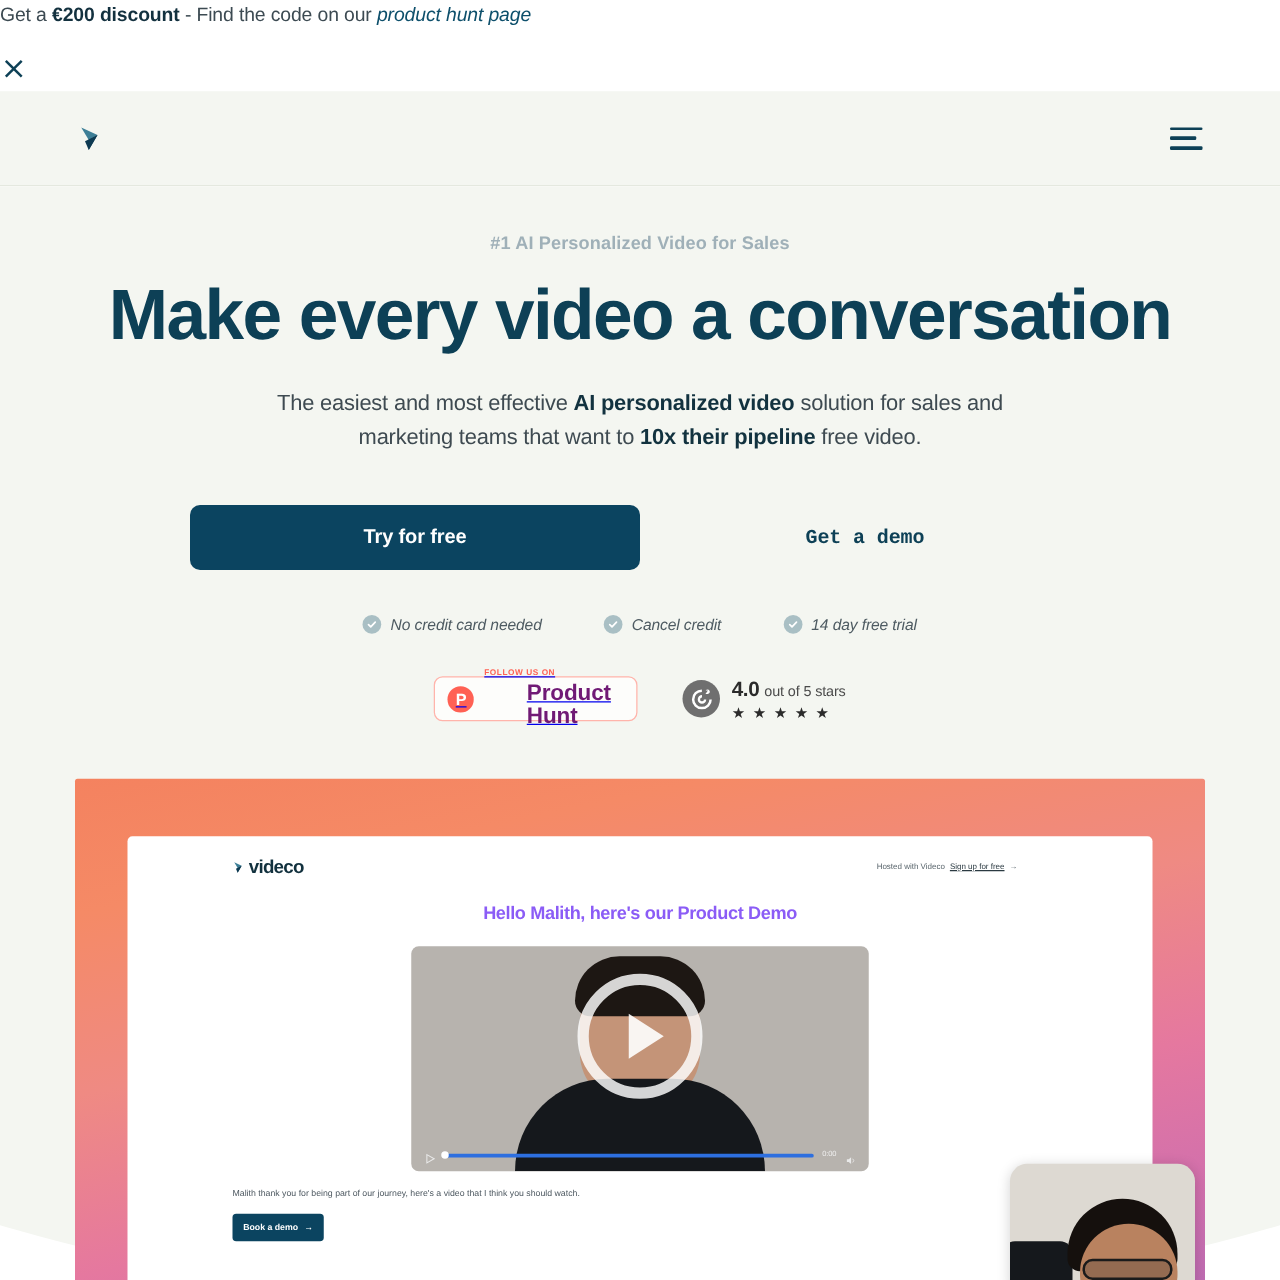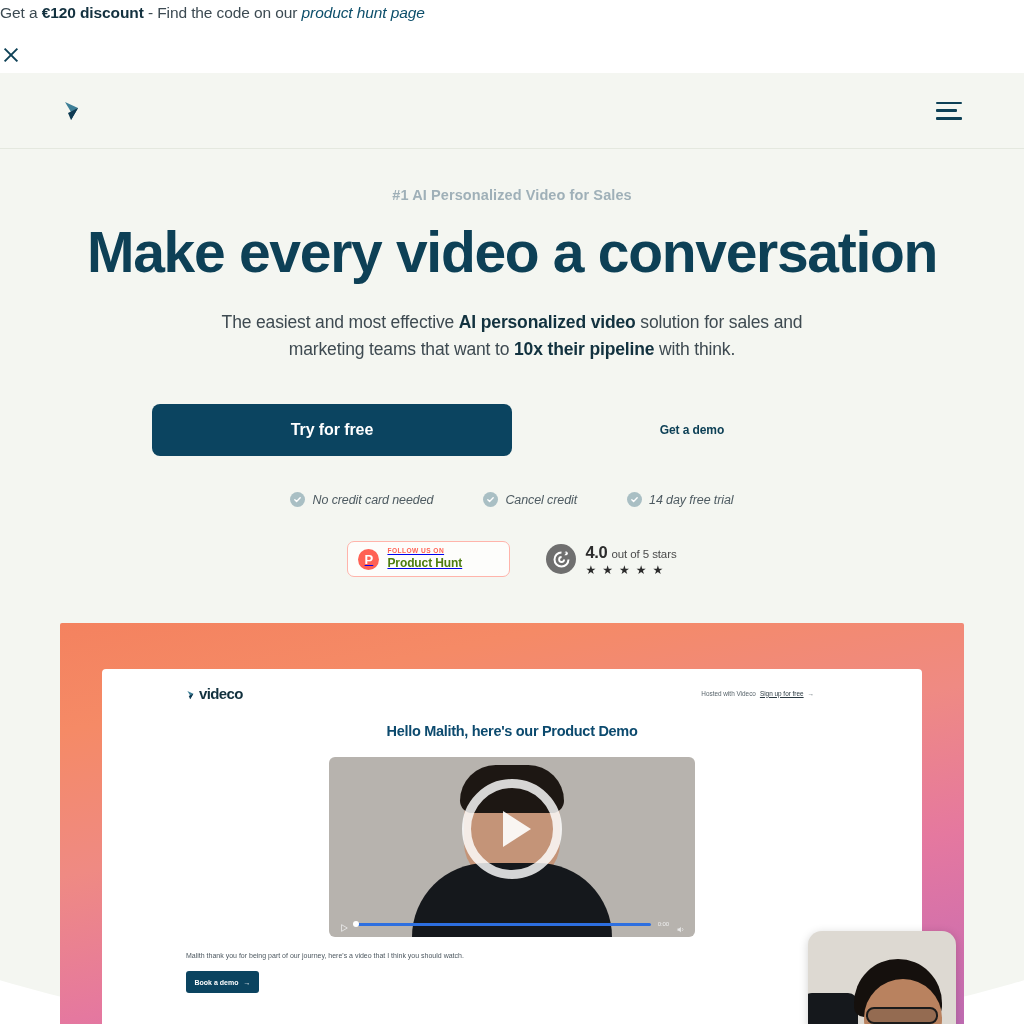--- a/index.html
+++ b/index.html
@@ -175,25 +175,25 @@
     display: flex;
     align-items: center;
     justify-content: center;
   }
   .btn-secondary {
     width: 360px;
     height: 52px;
     background: transparent;
     border: none;
     color: #0d4056;
-    font-size: 12px;
+    font-size: 16px;
     font-weight: 700;
     cursor: pointer;
     letter-spacing: -0.1px;
-    font-family: Liberation Sans, sans-serif;
+    font-family: Liberation Mono, monospace;
     display: flex;
     align-items: center;
     justify-content: center;
   }
 
   .assurances {
     margin-top: 36px;
     display: flex;
     align-items: flex-start;
     justify-content: center;
@@ -250,25 +250,26 @@
   .ph-txt { text-align: left; line-height: 1.05; }
   .ph-follow {
     font-size: 6.6px;
     font-weight: 700;
     letter-spacing: 0.45px;
     color: #ff6154;
     display: block;
     margin-bottom: 2px;
   }
   .ph-name {
-    font-size: 12px;
-    font-weight: 700;
-    color: #4d7c0f;
+    font-size: 18px;
+    font-weight: 700;
+    color: #701a75;
     display: block;
     letter-spacing: -0.1px;
+    margin-left: 34px;
   }
 
   .g2-badge { display: flex; align-items: center; gap: 9px; }
   .g2-mark {
     width: 30px; height: 30px; border-radius: 50%;
     background: #6f6f6f;
     display: flex; align-items: center; justify-content: center;
     flex: 0 0 auto;
   }
   .g2-right { text-align: left; }
@@ -315,21 +316,21 @@
     align-items: center;
     gap: 4px;
     letter-spacing: 0px;
   }
   .bc-hosted .link { text-decoration: underline; color: #2b3a42; }
 
   .bc-title {
     text-align: center;
     font-size: 14.5px;
     font-weight: 700;
-    color: #0c4a6e;
+    color: #8b5cf6;
     letter-spacing: -0.3px;
     margin-top: 14px;
   }
 
   .player {
     position: relative;
     width: 366px;
     height: 180px;
     margin: 18px auto 0 auto;
     border-radius: 6px;
@@ -490,21 +491,21 @@
     width: 56px; height: 52px;
     border-radius: 10px;
     background: #15181c;
   }
 </style>
 </head>
 <body>
 
 <div class="announce">
   <div class="announce-text">
-    <span>Get a </span><span class="amount">€120 discount</span><span> - Find the code on our </span><a class="ph-link" href="#">product hunt page</a>
+    <span>Get a </span><span class="amount">€200 discount</span><span> - Find the code on our </span><a class="ph-link" href="#">product hunt page</a>
   </div>
   <div class="announce-close"></div>
 </div>
 
 <header class="site-header">
   <a class="brand-logo" href="#">
     <svg width="24" height="26" viewBox="0 0 24 26">
       <path d="M3 4 L16 10 L9 14 Z" fill="#3d7f97"></path>
       <path d="M16 10 L9 22 L6 15 Z" fill="#0d3a52"></path>
       <path d="M9 14 L16 10 L9 22 Z" fill="#0d3a52"></path>
@@ -518,21 +519,21 @@
 </header>
 
 <section class="hero">
   <div class="hero-bg"></div>
 
   <div class="hero-inner">
     <p class="eyebrow">#1 AI Personalized Video for Sales</p>
     <h1 class="headline">Make every video a conversation</h1>
 
     <p class="subhead">
-      <span>The easiest and most effective </span><b>AI personalized video</b><span> solution for sales and marketing teams that want to </span><b>10x their pipeline</b><span> with think.</span>
+      <span>The easiest and most effective </span><b>AI personalized video</b><span> solution for sales and marketing teams that want to </span><b>10x their pipeline</b><span> free video.</span>
     </p>
 
     <div class="cta-row">
       <button class="btn-primary">Try for free</button>
       <button class="btn-secondary">Get a demo</button>
     </div>
 
     <div class="assurances">
       <div class="assurance">
         <span class="check-circle">

